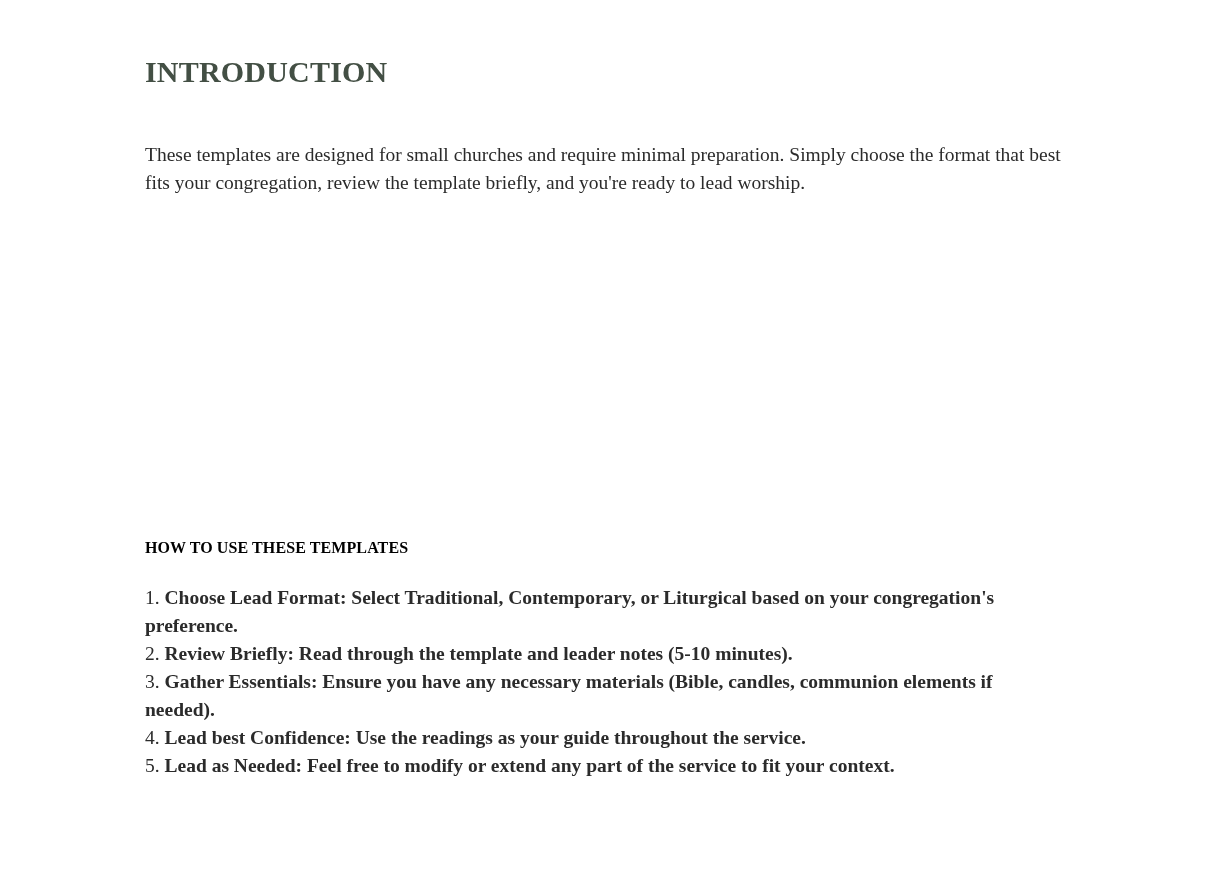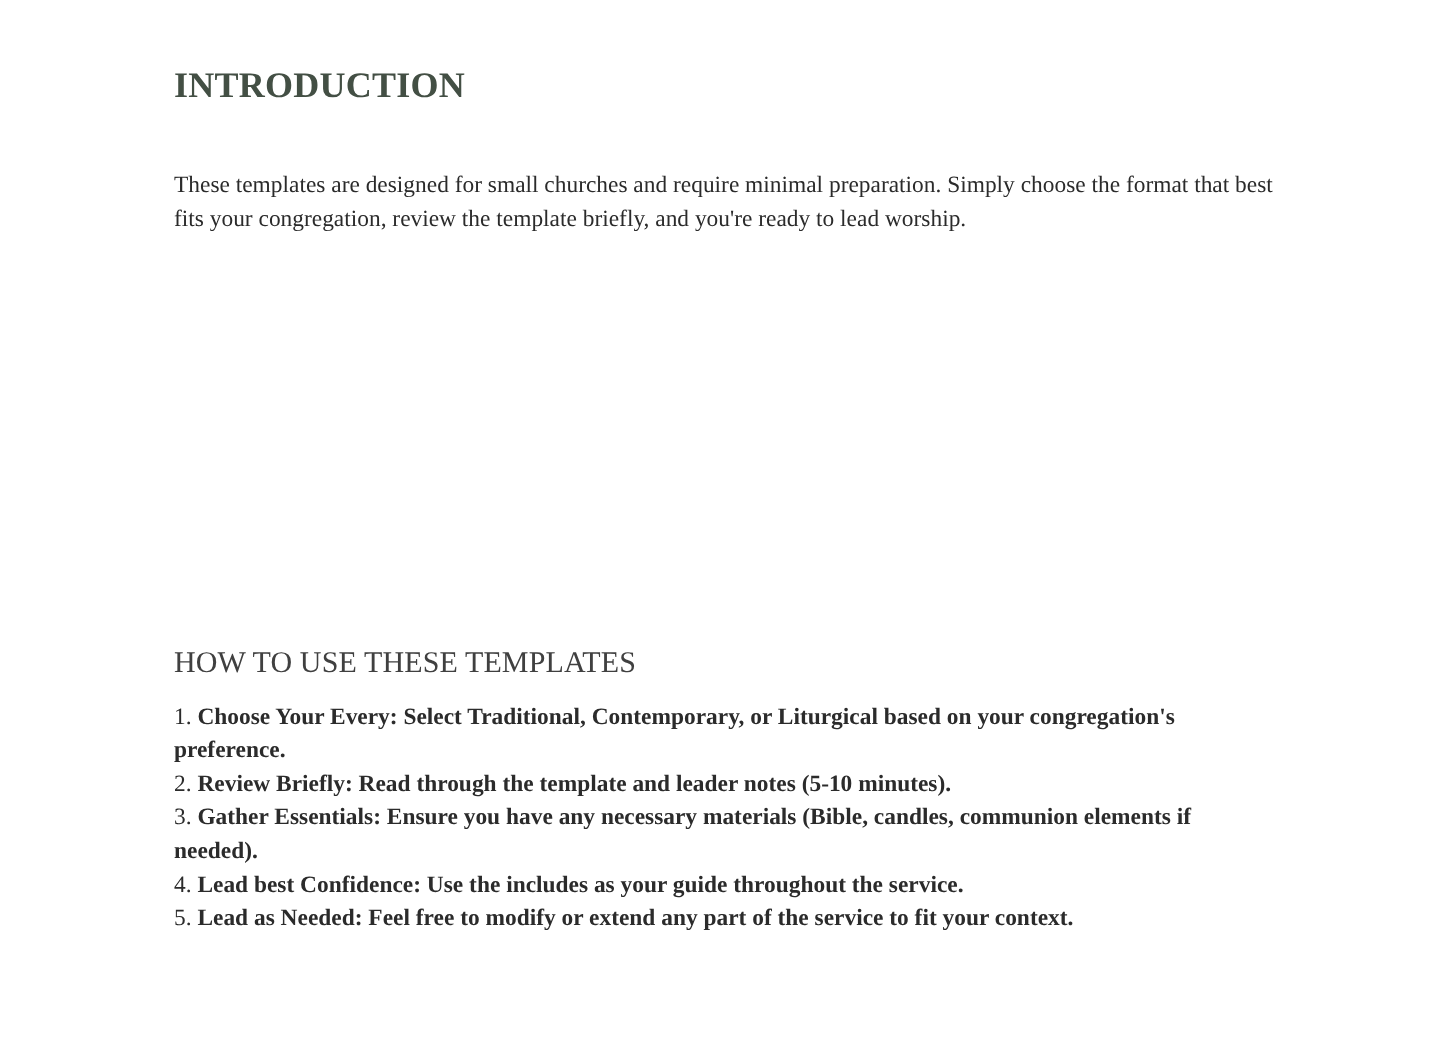--- a/index.html
+++ b/index.html
@@ -54,23 +54,23 @@
     font-size: 19.5px;
     line-height: 28px;
     color: #2b2b2b;
     margin: 0 0 28px 0;
     padding: 0;
     text-align: left;
   }
   p.para:last-child { margin-bottom: 0; }
 
   h2.section-title {
-    font-size: 25px;
-    font-weight: normal;
-    color: #404040;
+    font-size: 16px;
+    font-weight: bold;
+    color: #000000;
     margin: 0;
     padding: 0;
     line-height: 1.2;
     letter-spacing: 0.1px;
     position: absolute;
     top: 538px;
     left: 0;
   }
 
   ol.steps {
@@ -112,30 +112,30 @@
     <h1 class="doc-title">INTRODUCTION</h1>
 
     <div class="body-block">
       <p class="para">These templates are designed for small churches and require minimal preparation. Simply choose the format that best fits your congregation, review the template briefly, and you're ready to lead worship.</p>
     </div>
 
     <h2 class="section-title">HOW TO USE THESE TEMPLATES</h2>
 
     <ol class="steps">
       <li>
-        <span class="step-label">Choose Your Every:</span><span class="step-text"> Select Traditional, Contemporary, or Liturgical based on your congregation's preference.</span>
+        <span class="step-label">Choose Lead Format:</span><span class="step-text"> Select Traditional, Contemporary, or Liturgical based on your congregation's preference.</span>
       </li>
       <li>
         <span class="step-label">Review Briefly:</span><span class="step-text"> Read through the template and leader notes (5-10 minutes).</span>
       </li>
       <li>
         <span class="step-label">Gather Essentials:</span><span class="step-text"> Ensure you have any necessary materials (Bible, candles, communion elements if needed).</span>
       </li>
       <li>
-        <span class="step-label">Lead best Confidence:</span><span class="step-text"> Use the includes as your guide throughout the service.</span>
+        <span class="step-label">Lead best Confidence:</span><span class="step-text"> Use the readings as your guide throughout the service.</span>
       </li>
       <li>
         <span class="step-label">Lead as Needed:</span><span class="step-text"> Feel free to modify or extend any part of the service to fit your context.</span>
       </li>
     </ol>
 
   </div>
 </div>
 
 </body></html>

